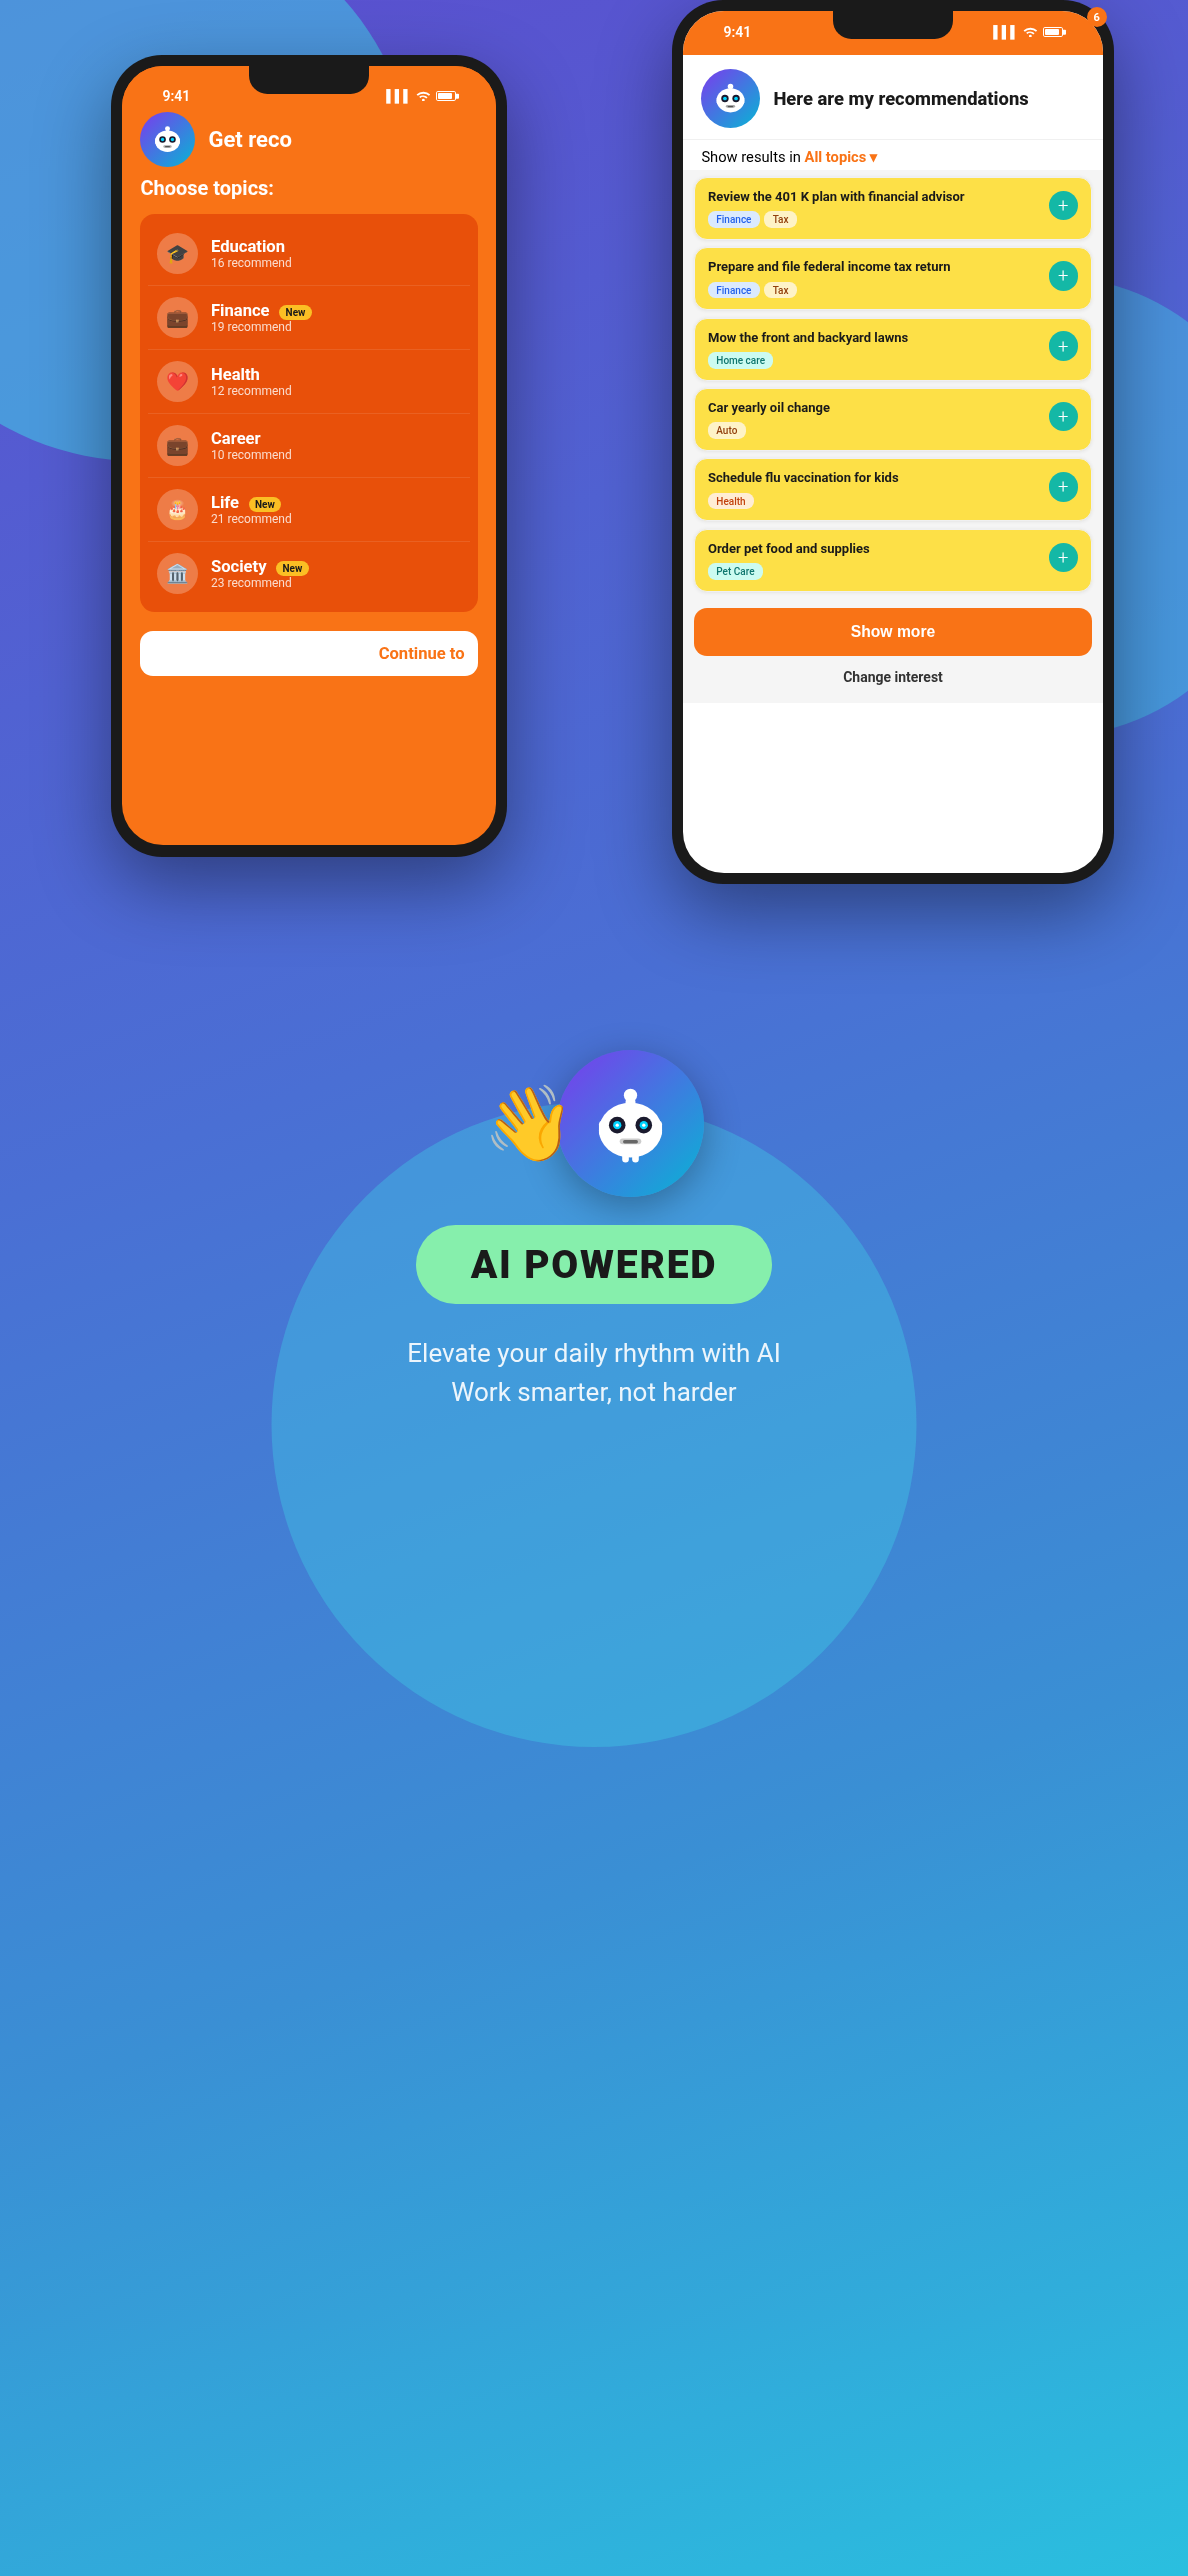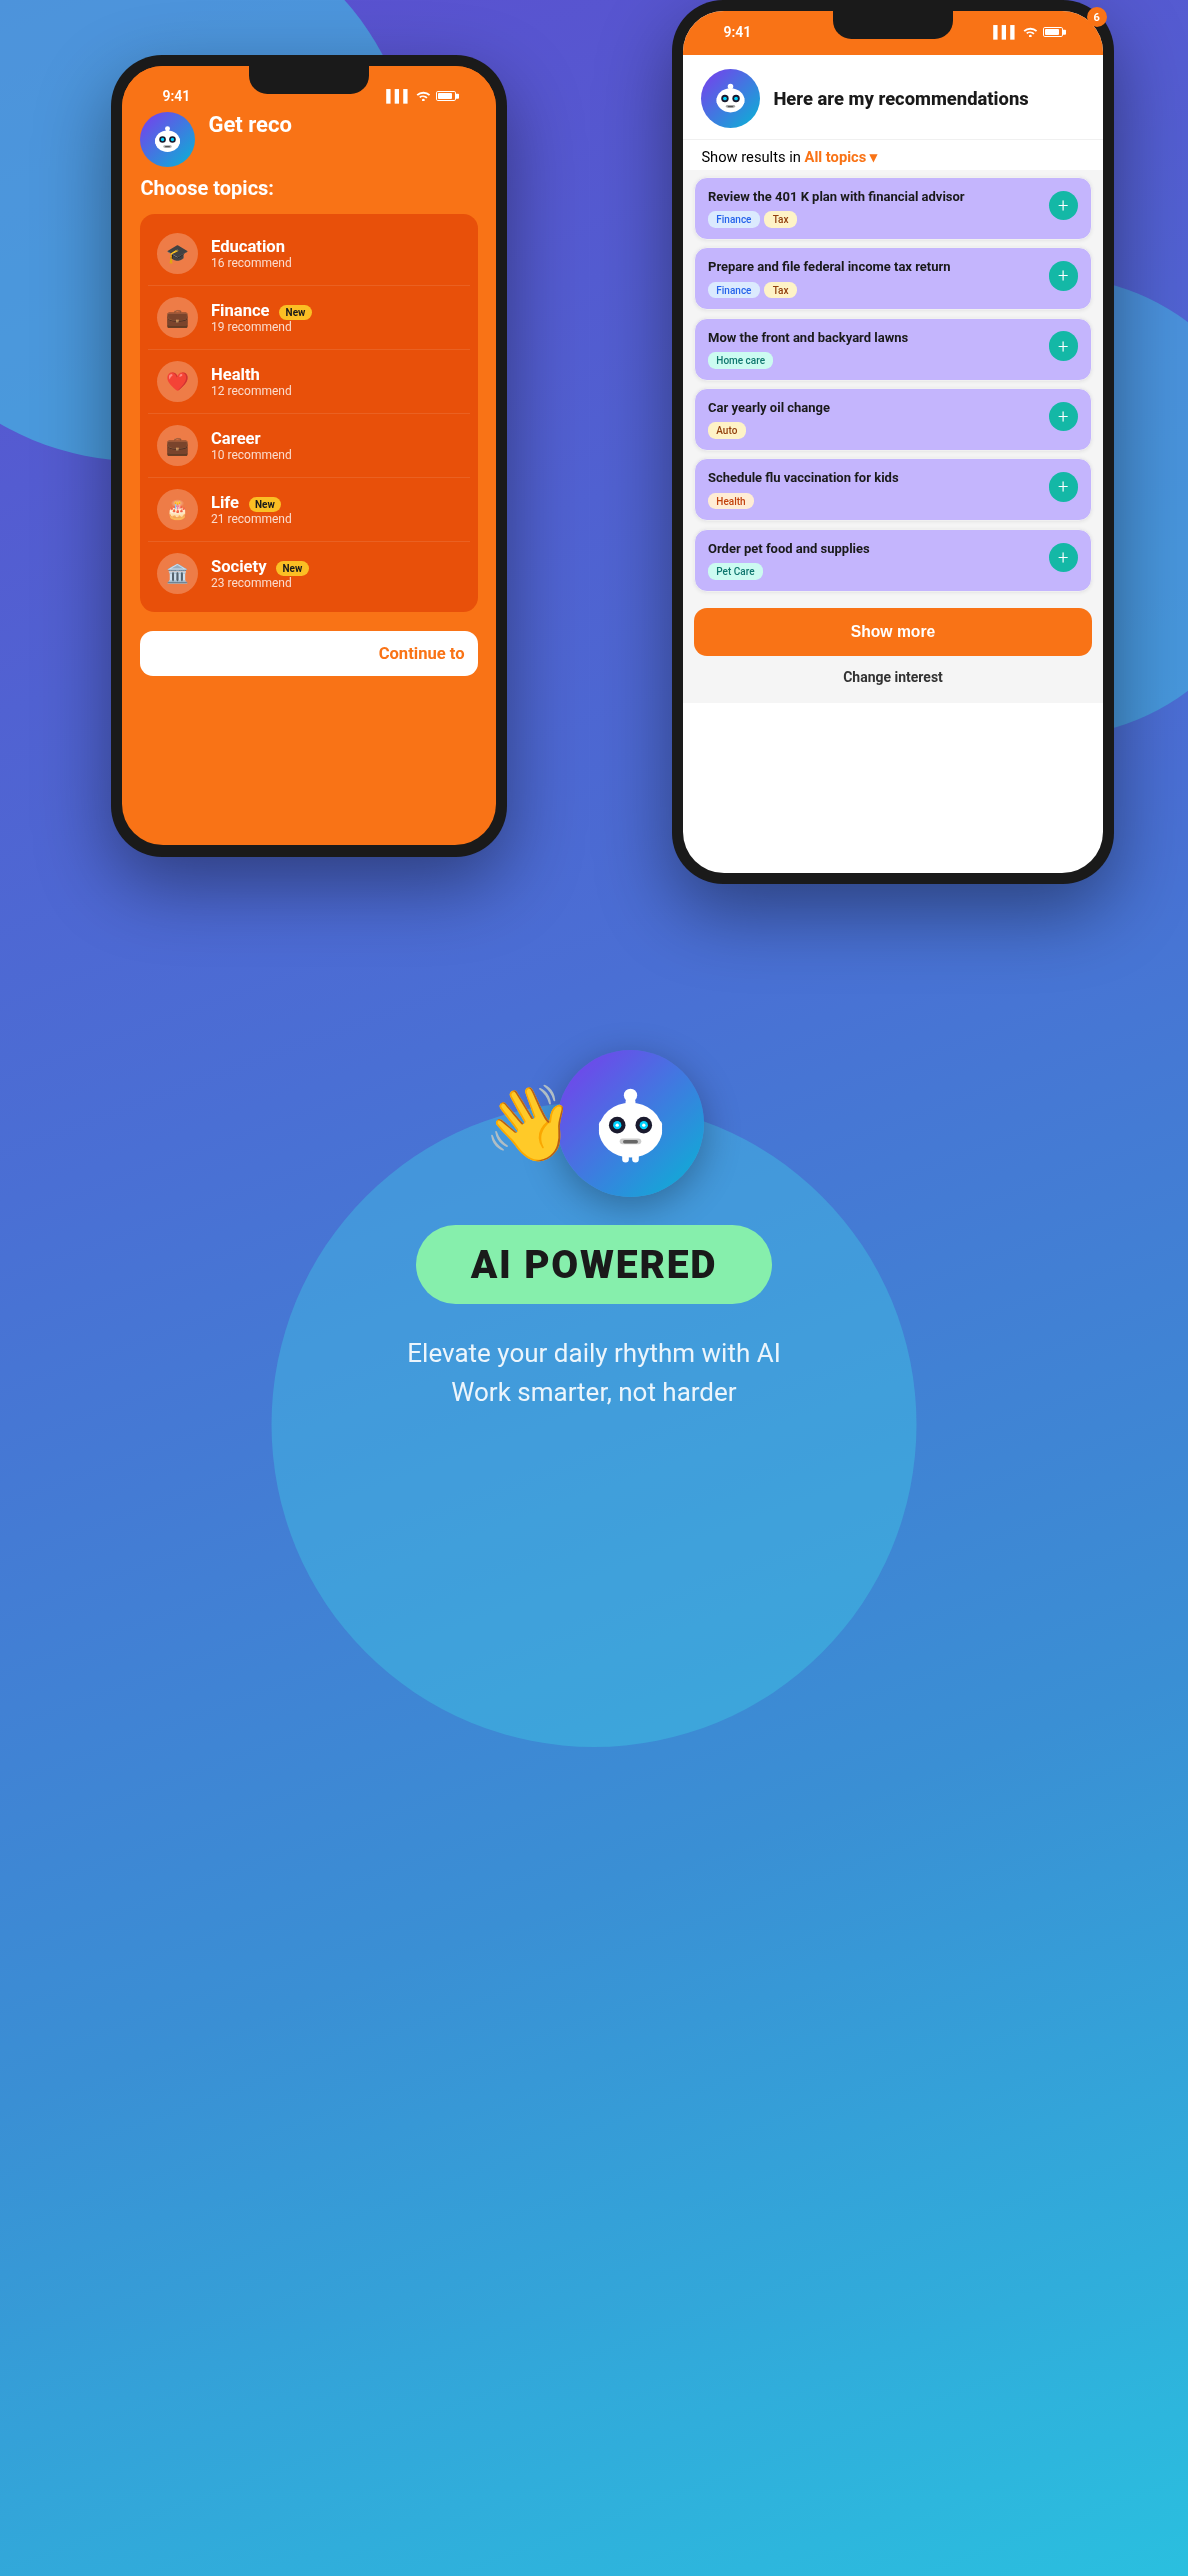--- a/index.html
+++ b/index.html
@@ -161,21 +161,21 @@
       border-radius: 0.9px;
     }
 
     
     .back-orange-header {
       background: #f97316;
       padding: 9.2px 18.4px 18.4px;
     }
     .back-robot-row {
       display: flex;
-      align-items: flex-start;
+      align-items: center;
       gap: 13px;
       margin-bottom: 7.4px;
     }
     .robot-avatar {
       width: 55px;
       height: 55px;
       border-radius: 50%;
       background: linear-gradient(135deg, #7c3aed, #06b6d4);
       display: flex;
       align-items: center;
@@ -257,21 +257,21 @@
       gap: 13px;
       border-bottom: 0.9px solid #f0f0f0;
     }
     .front-header-text h2 {
       font-size: 18.4px;
       font-weight: 800;
       color: #1a1a1a;
       line-height: 1.2;
     }
     .reco-card {
-      background: #c4b5fd;
+      background: #fde047;
       border-radius: 13px;
       padding: 11px 13px;
       display: flex;
       align-items: flex-start;
       justify-content: space-between;
       gap: 20px;
       box-shadow: 0 0.9px 3.7px rgba(0,0,0,0.07);
       border: 0.9px solid #f0f0f0;
     }
     .reco-card-content { flex: 1; }

